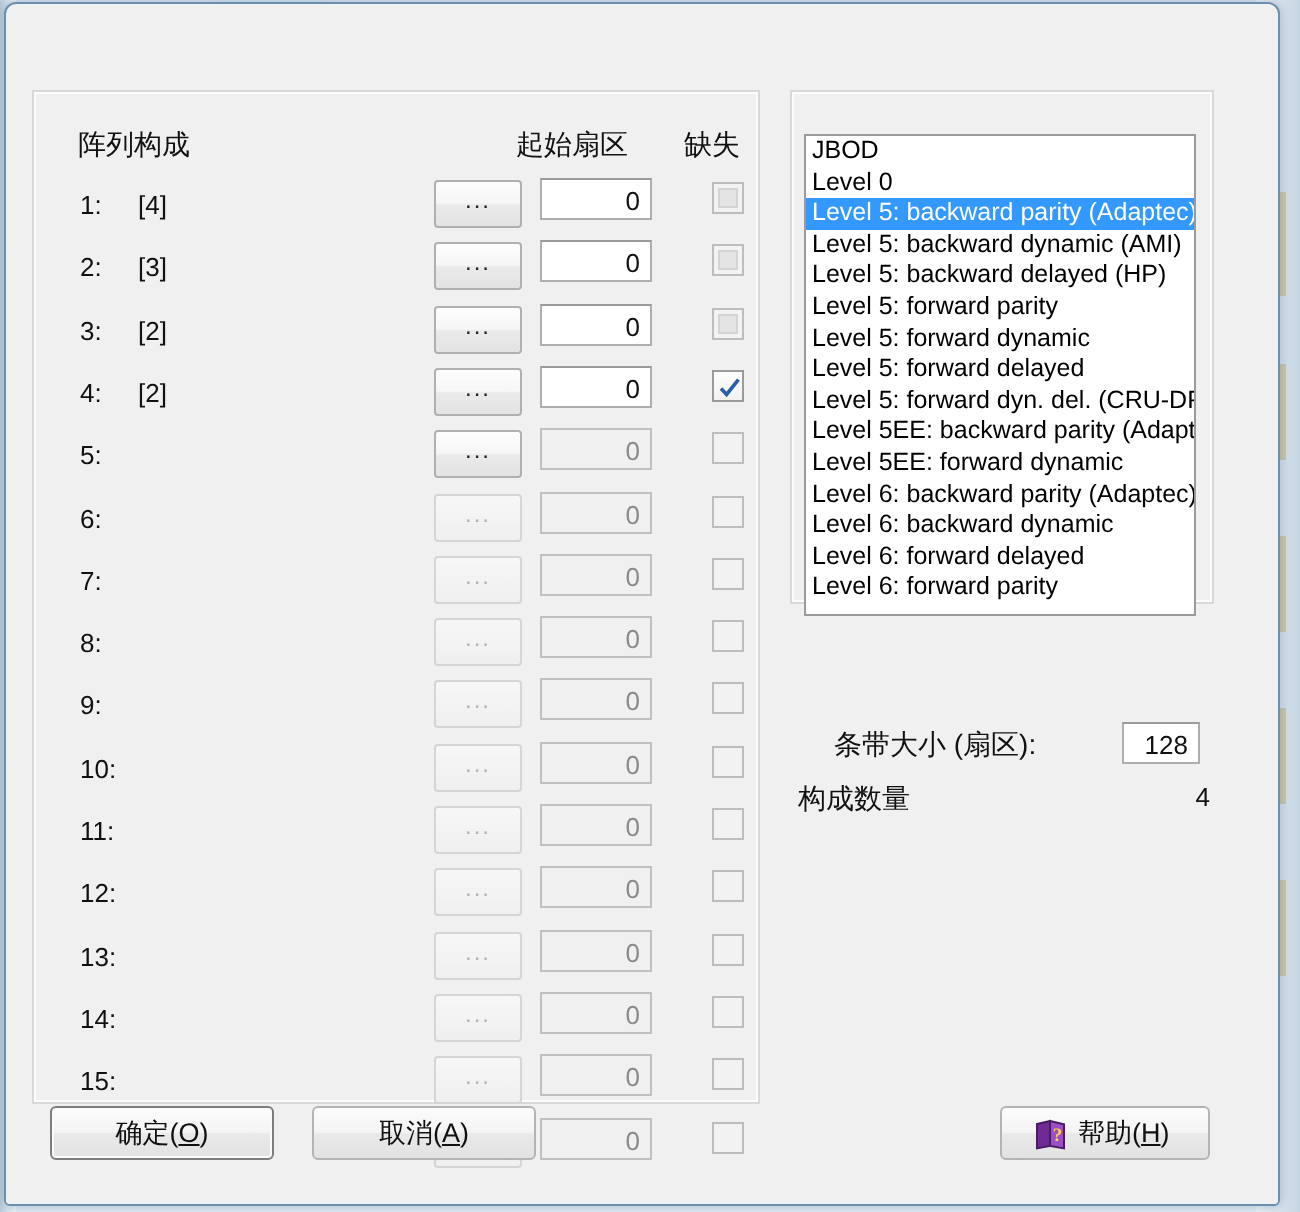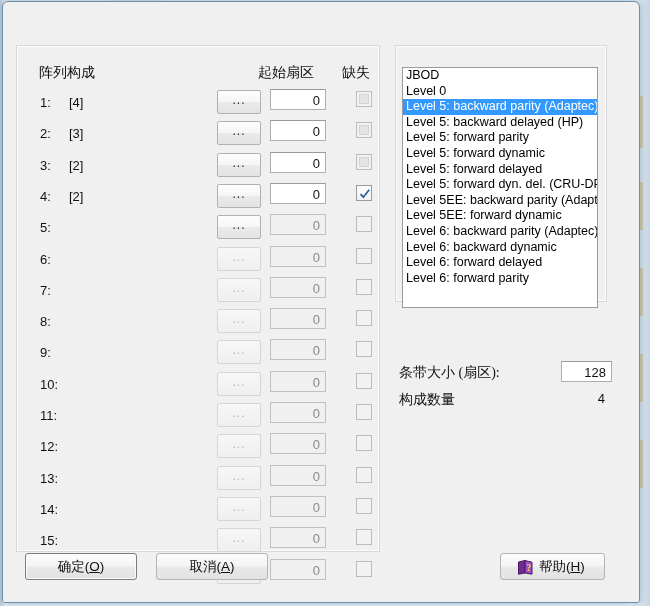--- a/index.html
+++ b/index.html
@@ -173,25 +173,25 @@
     font-size: 12.5px; color: #000;
     padding-left: 3px; white-space: nowrap;
     cursor: pointer;
   }
   .li.selected { background: #3399ff; color: #ffffff; }
 
   
   .field-label {
     position: absolute; font-size: 14px; color: #111;
   }
-  #lbl-stripe { left: 396px; top: 332px; font-family: Liberation Serif, serif; }
+  #lbl-stripe { left: 414px; top: 332px; }
   #lbl-count  { left: 396px; top: 359px; }
   #stripe-input {
     position: absolute; left: 558px; top: 329px;
-    width: 51px; height: 21px;
+    width: 39px; height: 21px;
     border: 1px solid #aeaeae; border-top-color: #9a9a9a;
     background: #fff; font-size: 13px; color: #111;
     text-align: right; line-height: 21px; padding-right: 5px;
     box-sizing: border-box;
   }
   #count-value {
     position: absolute; left: 560px; top: 359px;
     width: 42px; text-align: right;
     font-size: 13px; color: #111;
   }
@@ -363,20 +363,21 @@
             <div class="chk disabled"></div>
           </div>
         </div>
     </div>
 
     <div class="groupbox" id="right-panel">
       <div class="listbox" id="raid-listbox">
           <div class="li">JBOD</div>
           <div class="li">Level 0</div>
           <div class="li selected">Level 5: backward parity (Adaptec)</div>
+          <div class="li">Level 5: backward dynamic (AMI)</div>
           <div class="li">Level 5: backward delayed (HP)</div>
           <div class="li">Level 5: forward parity</div>
           <div class="li">Level 5: forward dynamic</div>
           <div class="li">Level 5: forward delayed</div>
           <div class="li">Level 5: forward dyn. del. (CRU-DP)</div>
           <div class="li">Level 5EE: backward parity (Adaptec)</div>
           <div class="li">Level 5EE: forward dynamic</div>
           <div class="li">Level 6: backward parity (Adaptec)</div>
           <div class="li">Level 6: backward dynamic</div>
           <div class="li">Level 6: forward delayed</div>

